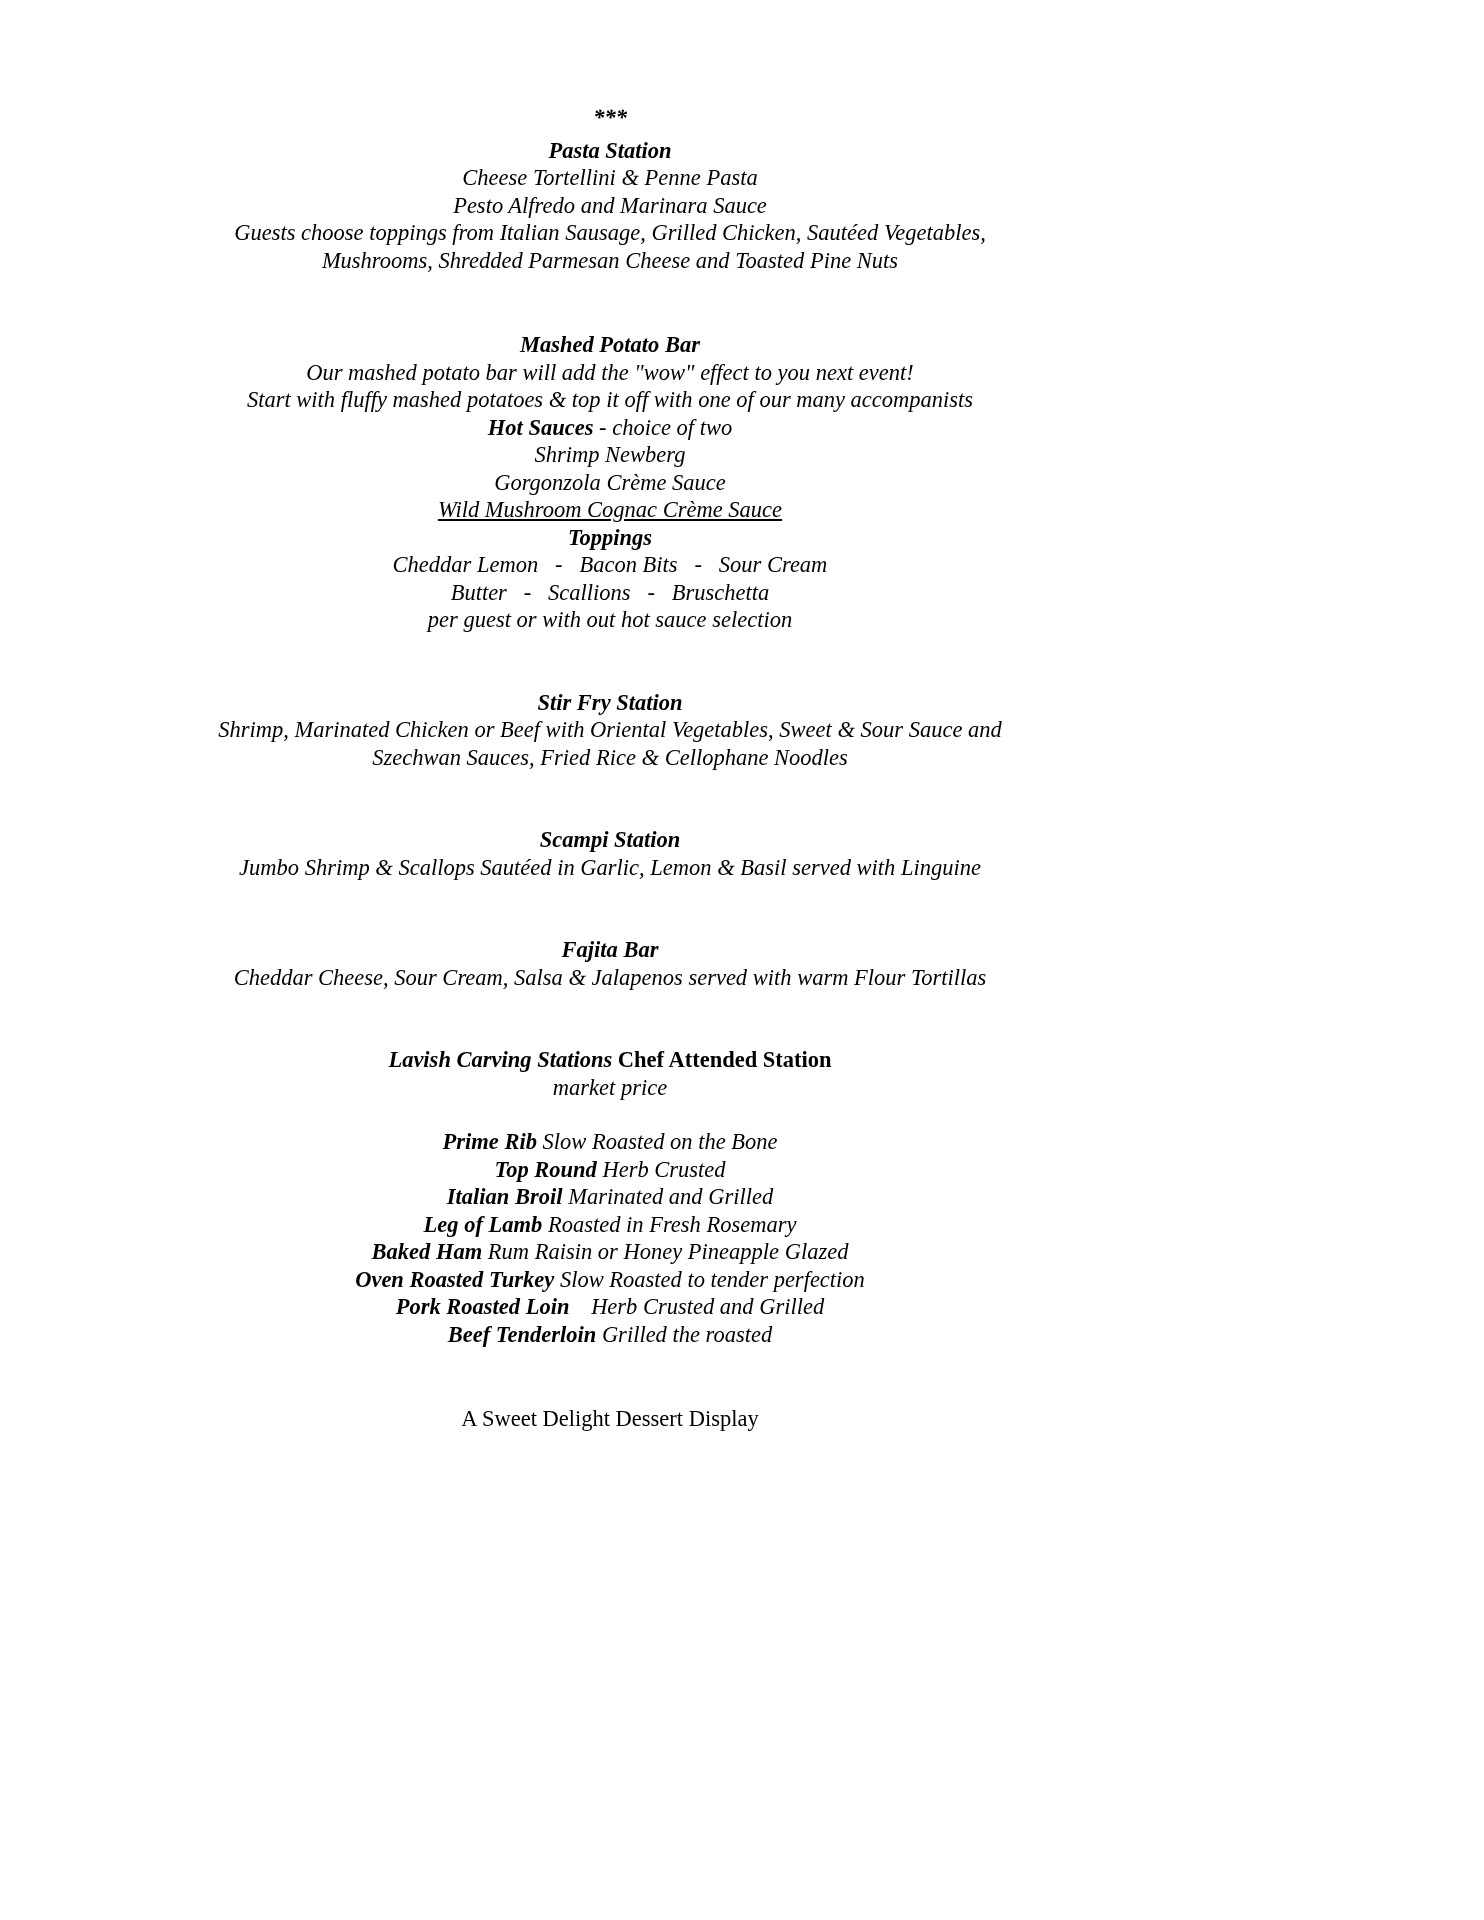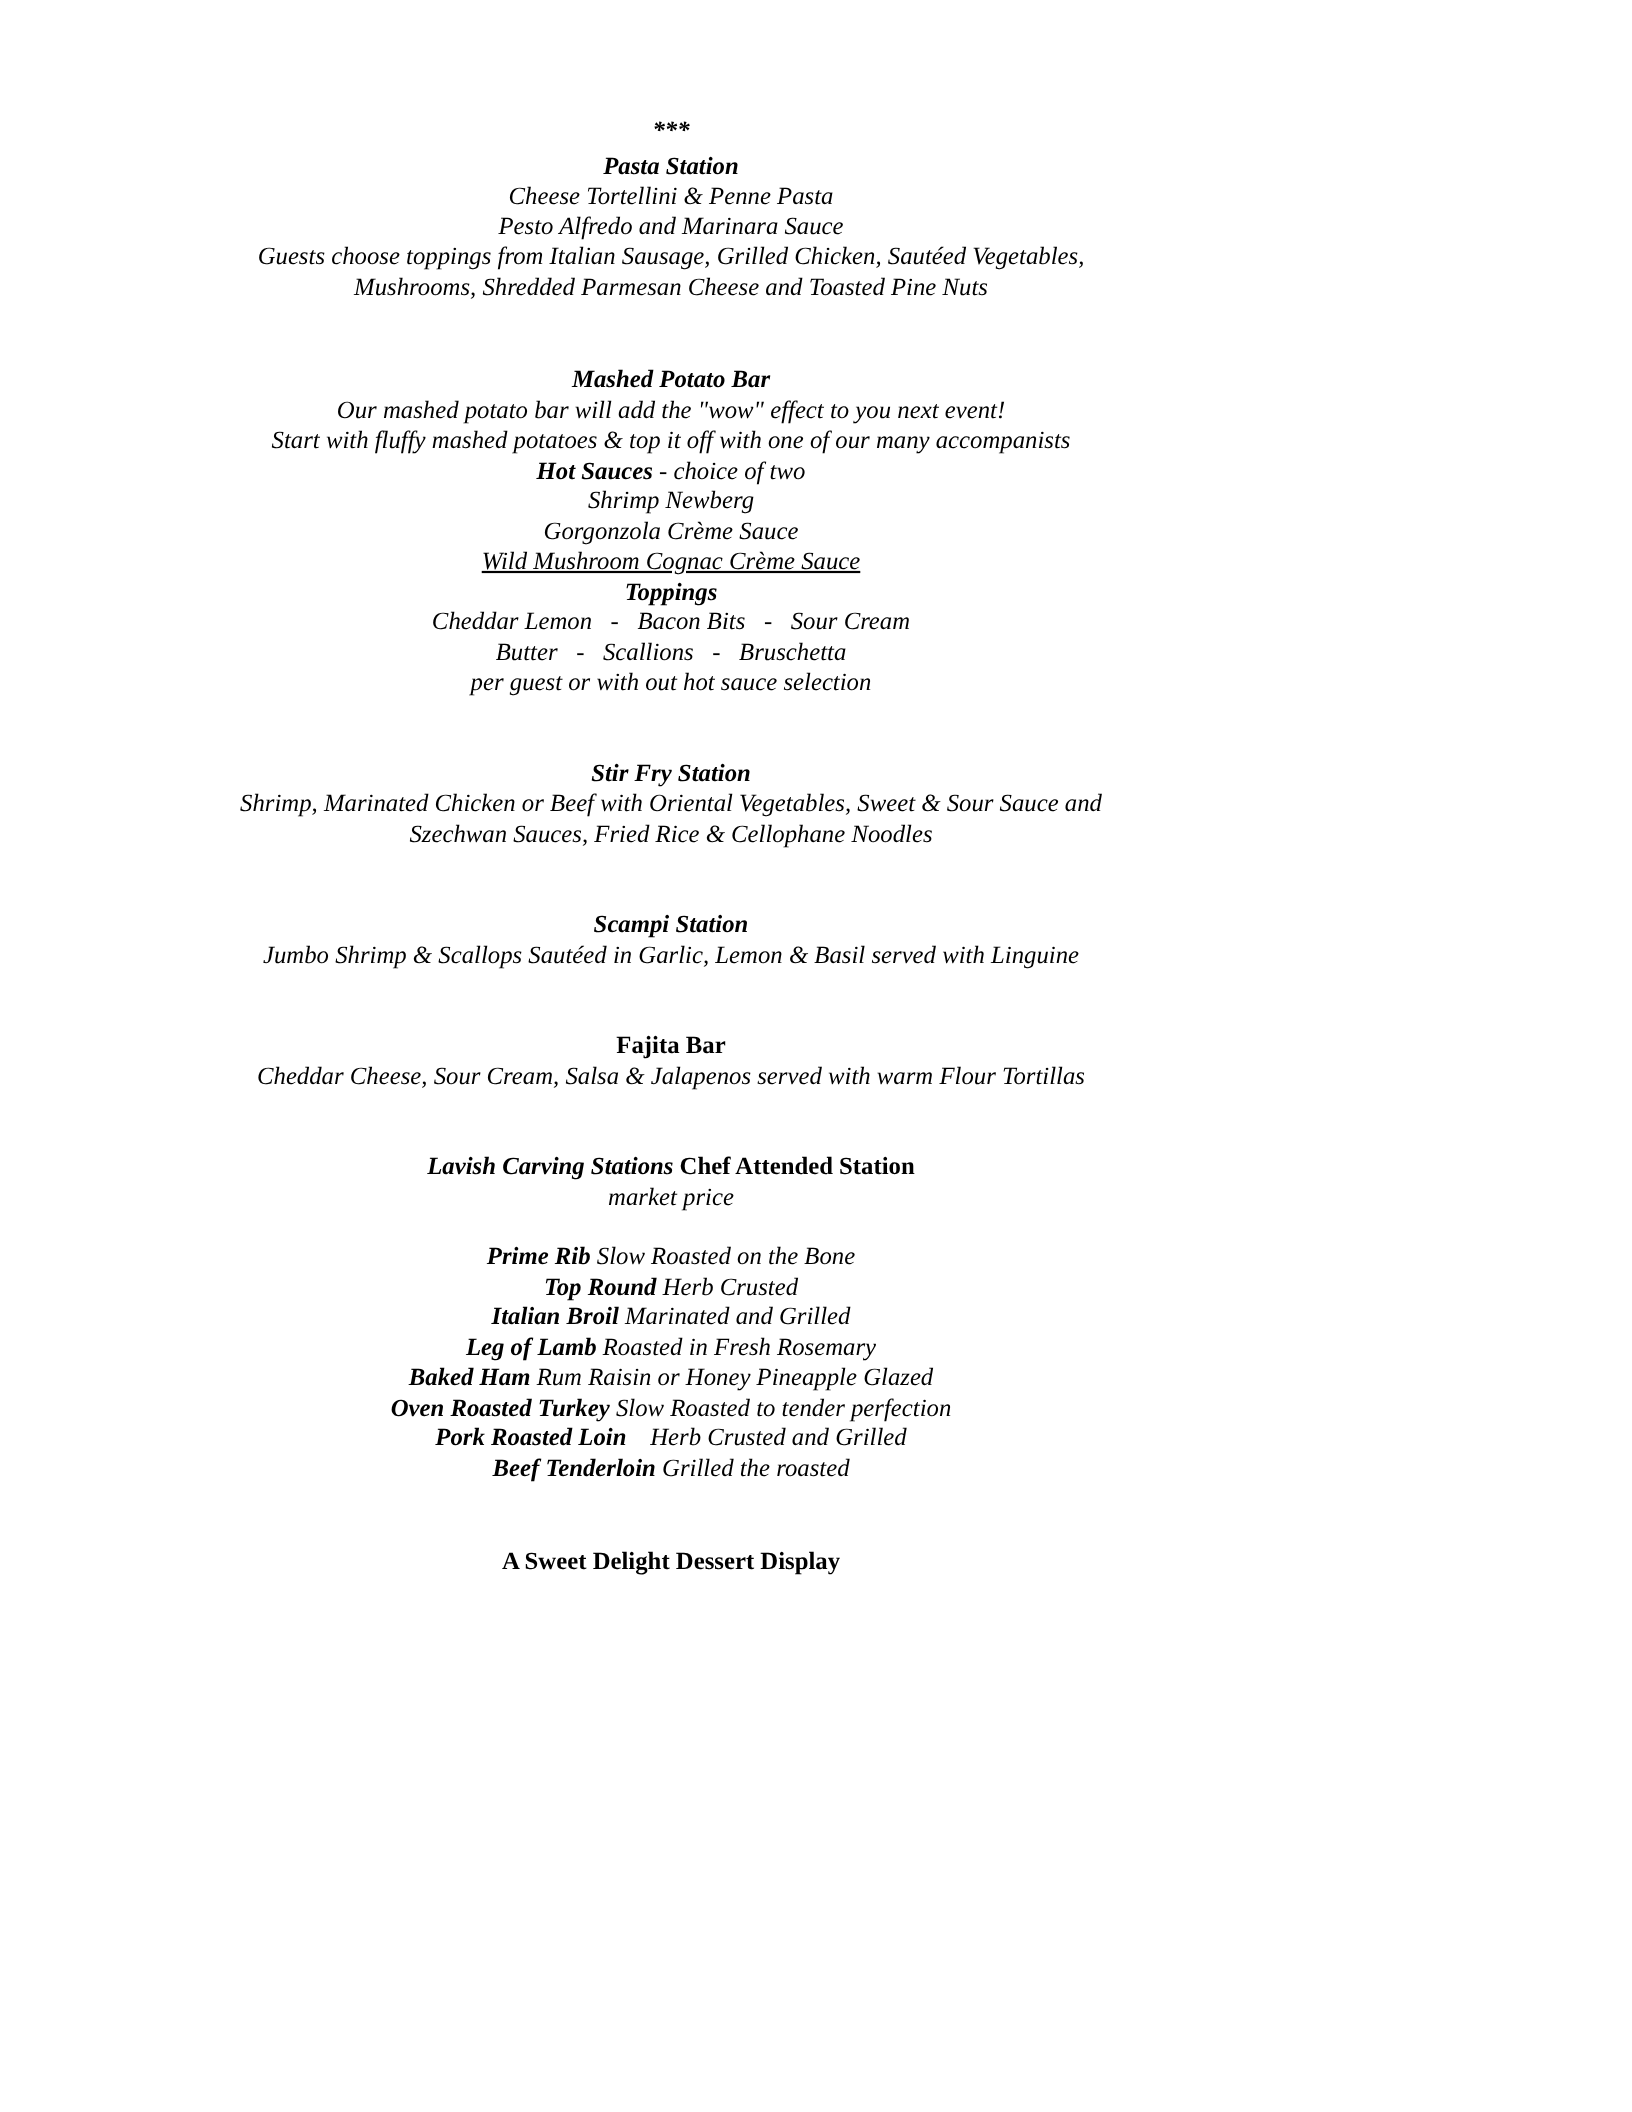--- a/index.html
+++ b/index.html
@@ -69,34 +69,34 @@
       <section style="margin-top: 55px;">
         <p class="line"><span style="font-weight: bold; font-style: italic;">Stir Fry Station</span></p>
         <p class="line"><span style="font-style: italic;">Shrimp, Marinated Chicken or Beef with Oriental Vegetables, Sweet &amp; Sour Sauce and</span></p>
         <p class="line"><span style="font-style: italic;">Szechwan Sauces, Fried Rice &amp; Cellophane Noodles</span></p>
       </section>
       <section style="margin-top: 55px;">
         <p class="line"><span style="font-weight: bold; font-style: italic;">Scampi Station</span></p>
         <p class="line"><span style="font-style: italic;">Jumbo Shrimp &amp; Scallops Sautéed in Garlic, Lemon &amp; Basil served with Linguine</span></p>
       </section>
       <section style="margin-top: 55px;">
-        <p class="line"><span style="font-weight: bold;  margin-top: 30px;">Fajita Bar</span></p>
+        <p class="line"><span style="font-weight: bold; font-style: italic; margin-top: 30px;">Fajita Bar</span></p>
         <p class="line"><span style="font-style: italic;">Cheddar Cheese, Sour Cream, Salsa &amp; Jalapenos served with warm Flour Tortillas</span></p>
       </section>
       <section style="margin-top: 55px;">
         <p class="line"><span style="font-weight: bold; font-style: italic;">Lavish Carving Stations</span><span style="font-weight: bold;"> </span><span style="font-weight: bold;">Chef Attended Station</span></p>
         <p class="line"><span style="font-style: italic;">market price</span></p>
       </section>
       <section style="margin-top: 27px;">
         <p class="line"><span style="font-weight: bold; font-style: italic;">Prime Rib</span><span style="font-style: italic;"> Slow Roasted on the Bone</span></p>
         <p class="line"><span style="font-weight: bold; font-style: italic;">Top Round</span><span style="font-style: italic;"> Herb Crusted</span></p>
         <p class="line"><span style="font-weight: bold; font-style: italic;">Italian Broil</span><span style="font-style: italic;"> Marinated and Grilled</span></p>
         <p class="line"><span style="font-weight: bold; font-style: italic;">Leg of Lamb</span><span style="font-style: italic;"> Roasted in Fresh Rosemary</span></p>
         <p class="line"><span style="font-weight: bold; font-style: italic;">Baked Ham</span><span style="font-style: italic;"> Rum Raisin or Honey Pineapple Glazed</span></p>
         <p class="line"><span style="font-weight: bold; font-style: italic;">Oven Roasted Turkey</span><span style="font-style: italic;"> Slow Roasted to tender perfection</span></p>
         <p class="line"><span style="font-weight: bold; font-style: italic;">Pork Roasted Loin</span><span style="font-style: italic; margin-left: 16px;"> Herb Crusted and Grilled</span></p>
         <p class="line"><span style="font-weight: bold; font-style: italic;">Beef Tenderloin</span><span style="font-style: italic;"> Grilled the roasted</span></p>
       </section>
       <section style="margin-top: 57px;">
-        <p class="line"><span style="font-weight: bold;">A Sweet Delight Dessert Display</span></p>
+        <p class="line"><span style="font-weight: normal;">A Sweet Delight Dessert Display</span></p>
       </section>
     </div>
 </div>
 
 </body></html>

